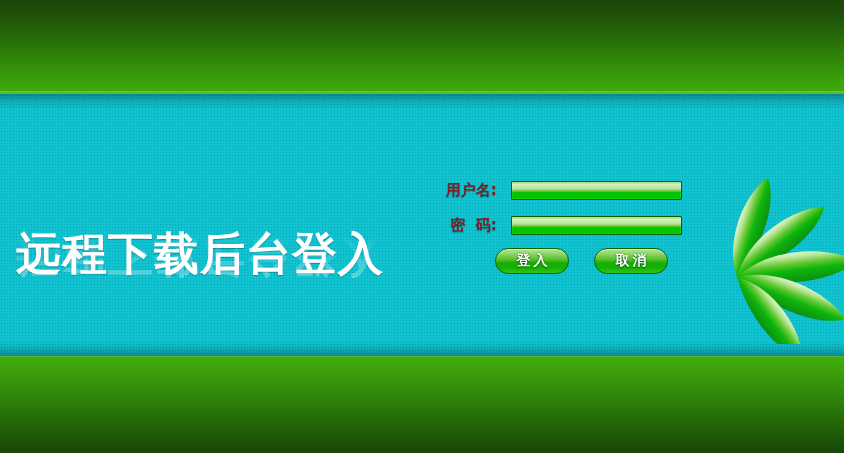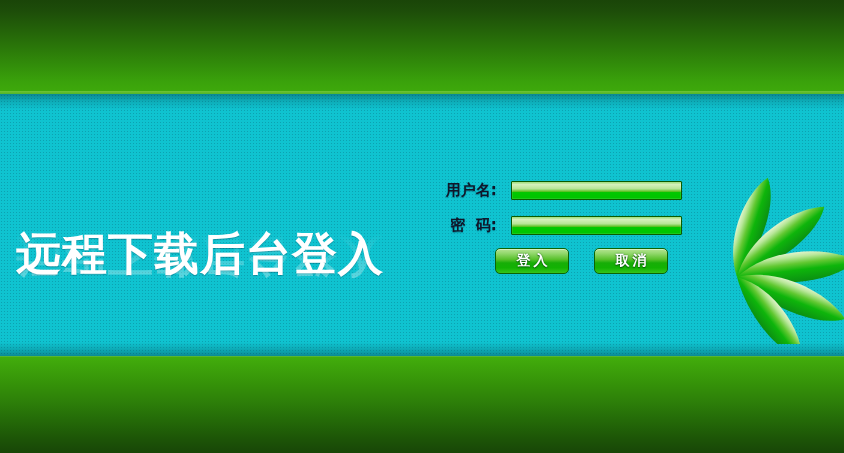--- a/index.html
+++ b/index.html
@@ -143,21 +143,21 @@
     align-items: center;
     height: 24px;
     margin-bottom: 11px;
   }
   .field-label {
     width: 78px;
     text-align: right;
     padding-right: 14px;
     font-size: 15px;
     font-weight: 700;
-    color: #0f172a;
+    color: #7f1d1d;
     font-family: "DejaVu Sans", "Liberation Sans", sans-serif;
     text-shadow: 0 1px 1px rgba(0,70,90,.45);
     letter-spacing: 0;
     white-space: pre;
   }
   .field-input {
     width: 174px;
     height: 19px;
     box-sizing: border-box;
     border: 1px solid #0a5c00;
@@ -181,21 +181,21 @@
   .buttons {
     display: flex;
     margin-top: 9px;
     padding-left: 75px;
     gap: 25px;
   }
   .btn {
     width: 74px;
     height: 26px;
     border: 1px solid #0c6303;
-    border-radius: 5px;
+    border-radius: 13px;
     font-family: "DejaVu Sans", "Liberation Sans", sans-serif;
     font-size: 14px;
     font-weight: 700;
     letter-spacing: 3px;
     color: #ffffff;
     cursor: pointer;
     padding: 0 0 0 3px;
     background:
       linear-gradient(to bottom,
         #b5e492 0%,

